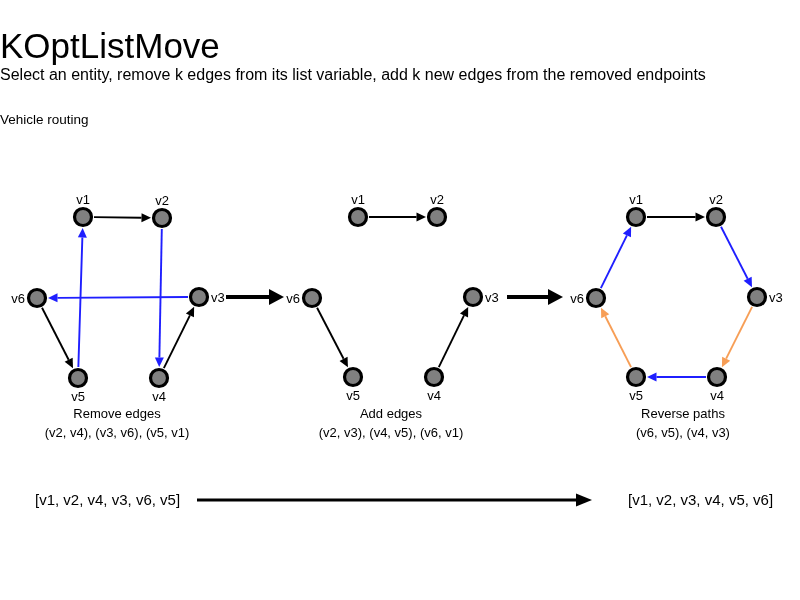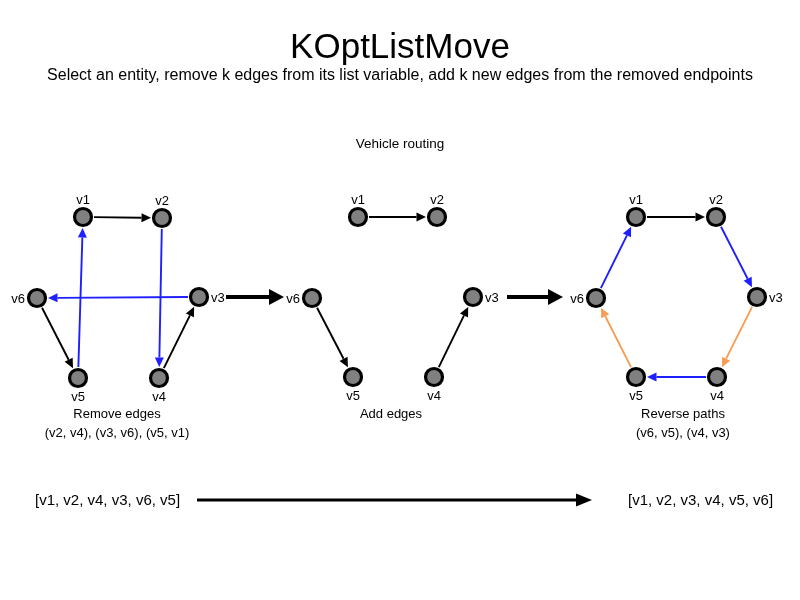--- a/index.html
+++ b/index.html
@@ -3,24 +3,24 @@
 <meta charset="utf-8">
 <style>
   html, body { margin: 0; padding: 0; }
   body {
     width: 800px; height: 600px;
     background: #ffffff; color: #000;
     position: relative; overflow: hidden;
     font-family: "Liberation Sans", sans-serif;
   }
   .abs { position: absolute; text-align: center; }
-  .center-text { left: 0; width: 800px; text-align: center; }
+  .center-text { left: 0; width: 800px; text-align: left; }
   #page-title   { top: 26px;  font-size: 35px; line-height: 40px; }
   #page-subtitle{ top: 66px;  font-size: 16px; line-height: 17px; }
-  #context-label{ top: 111px; font-size: 13.5px; line-height: 17px; margin-top: 24px; }
+  #context-label{ top: 111px; font-size: 13.5px; line-height: 17px; }
   #canvas { position: absolute; top: 0; left: 0; }
   .caption {
     top: 405px; width: 320px; text-align: center;
     font-size: 13px; line-height: 18.5px;
     transform: translateX(-50%);
   }
   .footer-text {
     top: 491px; font-size: 15px; line-height: 18px; white-space: pre;
   }
 </style>
@@ -105,20 +105,21 @@
     <line x1="197" y1="500" x2="576" y2="500" stroke="#000000" stroke-width="3.2"></line>
     <polygon points="592,500 576,506.5 576,493.5" fill="#000000"></polygon>
   </svg>
 
 <div class="abs caption" style="left:117px">
   <div>Remove edges</div>
   <div>(v2, v4), (v3, v6), (v5, v1)</div>
 </div>
 <div class="abs caption" style="left:391px">
   <div>Add edges</div>
+  <div>(v2, v3), (v4, v5), (v6, v1)</div>
 </div>
 <div class="abs caption" style="left:683px">
   <div>Reverse paths</div>
   <div>(v6, v5), (v4, v3)</div>
 </div>
 
 <div class="abs footer-text" style="left:35px">[v1, v2, v4, v3, v6, v5]</div>
 <div class="abs footer-text" style="left:628px">[v1, v2, v3, v4, v5, v6]</div>
 
 </body></html>

